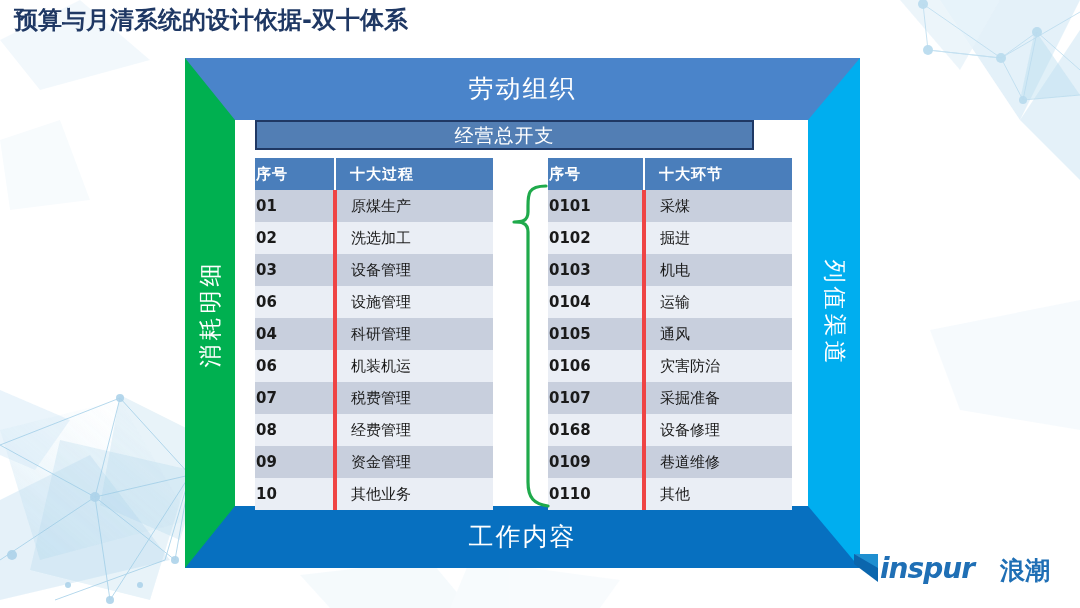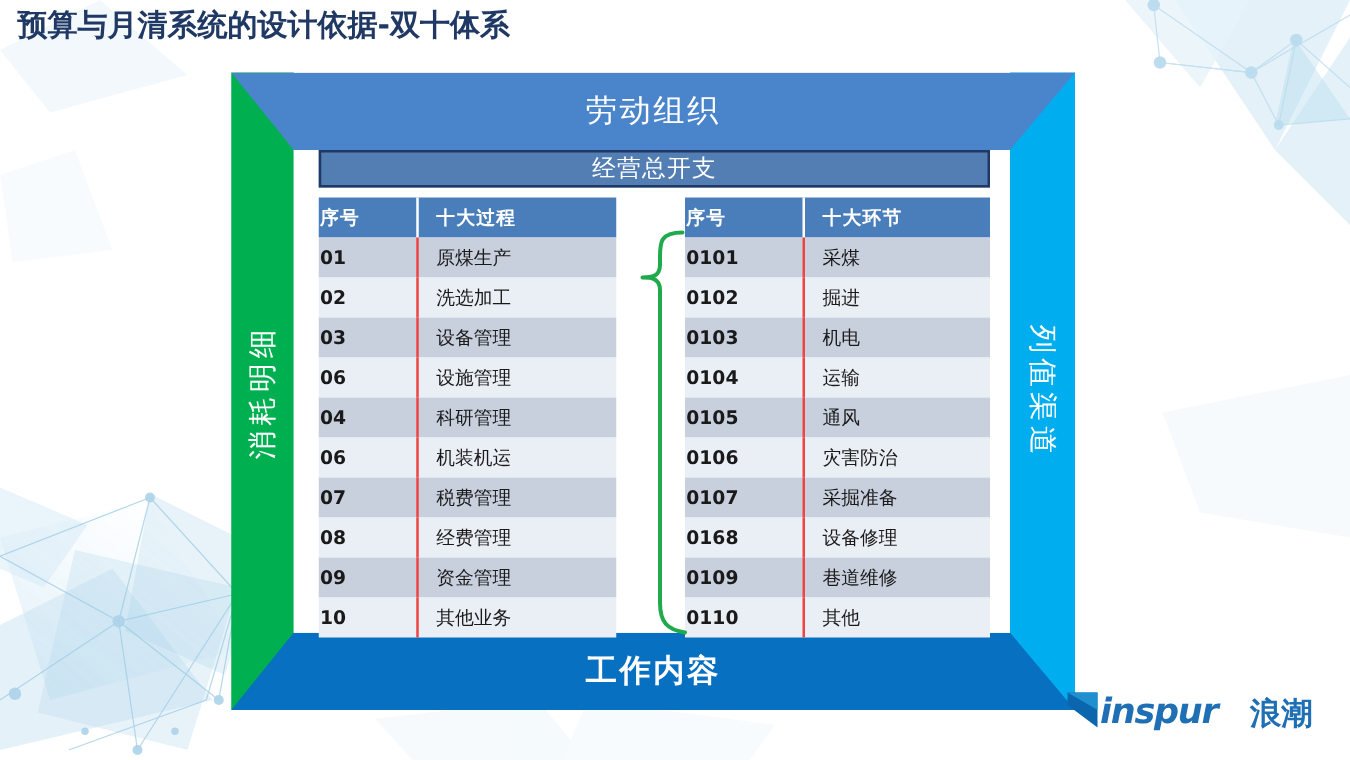--- a/index.html
+++ b/index.html
@@ -49,21 +49,21 @@
     clip-path:polygon(50px 0, 623px 0, 675px 62px, 0 62px);
   }
   .banner-label{
     position:absolute;
     width:100%;text-align:center;
     color:#ffffff;font-size:25px;
     line-height:62px;
     letter-spacing:2px;
   }
   #banner-top-label{left:185px;top:58px;width:675px;height:62px;}
-  #banner-bottom-label{left:185px;top:506px;width:675px;height:62px;font-weight:bold;}
+  #banner-bottom-label{left:185px;top:506px;width:675px;height:62px;}
 
   
   .side-label{
     position:absolute;color:#fff;font-size:23px;letter-spacing:4px;
     white-space:nowrap;
   }
   #side-left-label{
     left:185px;top:58px;width:50px;height:510px;
     display:flex;align-items:center;justify-content:center;
   }
@@ -75,21 +75,21 @@
   #side-right-label span{transform:rotate(90deg);display:block;}
 
   
   #inner-panel{
     left:235px;top:120px;width:573px;height:386px;
     background:#ffffff;
   }
 
   
   #section-header{
-    position:absolute;left:255px;top:120px;width:537px;height:30px;
+    position:absolute;left:255px;top:120px;width:499px;height:30px;
     background:#527eb4;
     border:2px solid #1f3864;
     box-sizing:border-box;
     color:#fff;font-size:19px;text-align:center;line-height:27px;
     letter-spacing:1px;
   }
 
   
   .tbl{position:absolute;border-collapse:collapse;}
   #tbl-left{left:255px;top:158px;width:238px;}
@@ -98,21 +98,21 @@
     background:#4a7ebb;color:#ffffff;
     font-size:15px;font-weight:bold;
     height:30px;
     border-right:2px solid #ffffff;
     letter-spacing:1px;
   }
   .tbl th:last-child{border-right:none;}
   .tbl td{
     height:30px;
     font-size:15px;color:#1a1a1a;
-    border-right:2px solid #ef4444;
+    border-right:4px solid #ef4444;
   }
   .tbl td:last-child{border-right:none;}
   .tbl tr.odd td{background:#c8cfdd;}
   .tbl tr.even td{background:#eaeef5;}
   .col-no{width:76px;text-align:left;font-weight:bold;}
   .col-name{text-align:left;padding-left:14px;}
   #tbl-right .col-no{width:92px;}
 
   
   #brace{position:absolute;left:494px;top:182px;width:60px;height:330px;}

